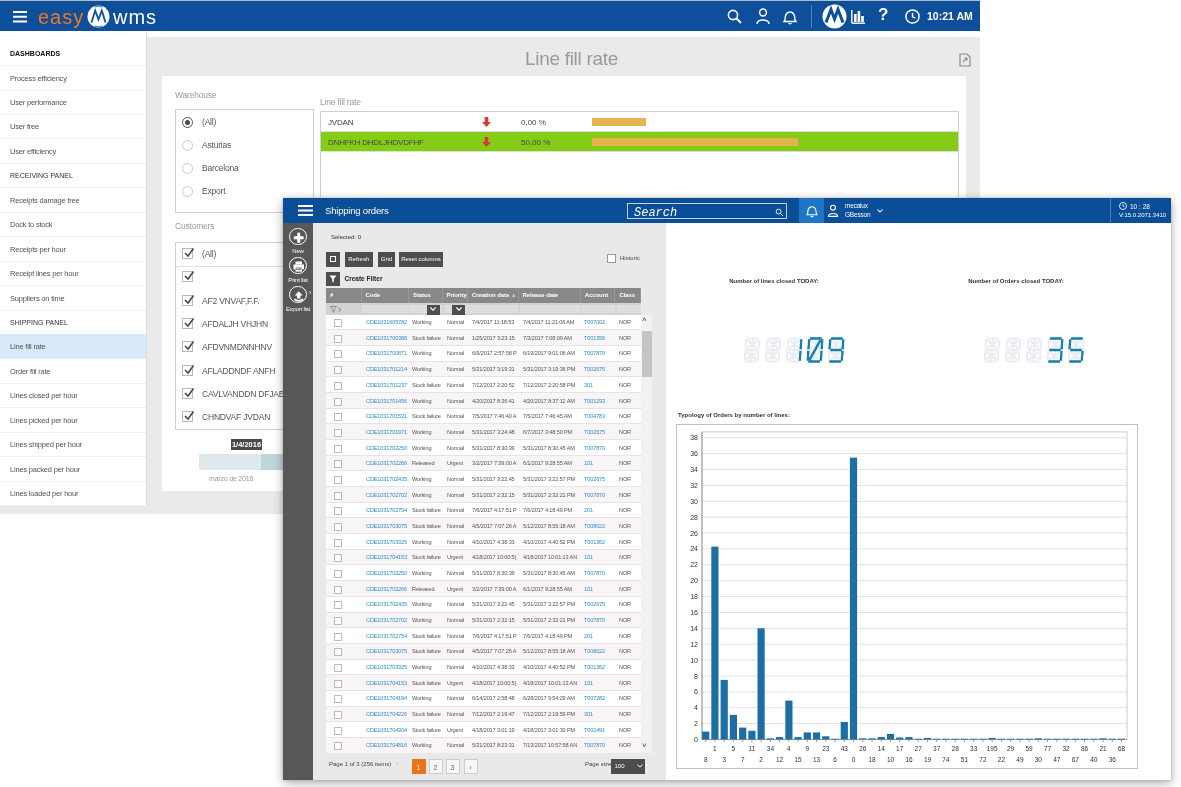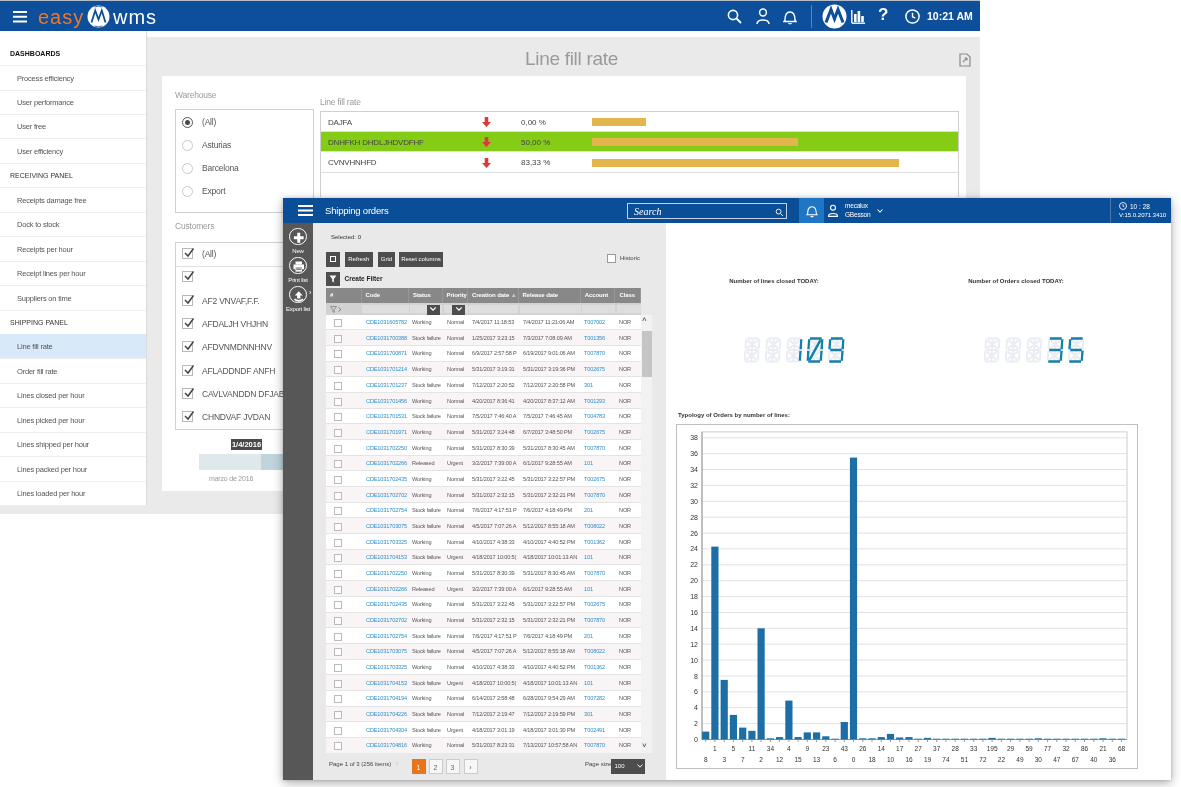--- a/index.html
+++ b/index.html
@@ -1,20 +1,20 @@
 <!DOCTYPE html>
 <html><head><meta charset="utf-8"><title>easy WMS</title><style>
 *{margin:0;padding:0;box-sizing:border-box}
 html,body{width:1181px;height:787px;overflow:hidden;background:#fff;
 font-family:"Liberation Sans",sans-serif;-webkit-font-smoothing:antialiased}
 .abs{position:absolute}
 .bgwin{position:absolute;left:0;top:0;width:980px;height:514px}
 .hdr{position:absolute;left:0;top:0;width:980px;height:31px;background:#0d4f9a;border-top:1px solid #b3bdc9}
 .side{position:absolute;left:0;top:31px;width:147px;height:474px;background:#fff;border-right:1px solid #dcdcdc}
-.sideitem{position:absolute;left:0;width:146px;height:25px;line-height:25px;padding-left:17px;
+.sideitem{position:absolute;left:0;width:146px;height:25px;line-height:25px;padding-left:10px;
 font-size:7.5px;letter-spacing:-.2px;color:#555;border-bottom:1px solid #efefef;white-space:nowrap}
 .sidehead{padding-left:10px;color:#333;font-size:7px;font-weight:400;letter-spacing:0}
 .graybg{position:absolute;left:147px;top:37px;width:833px;height:477px;background:#eaeaea}
 .graybot{position:absolute;left:0;top:505px;width:980px;height:9px;background:#eaeaea}
 .card{position:absolute;left:162px;top:76px;width:804px;height:415px;background:#fff}
 .lbl{color:#9a9a9a;font-size:8.5px;letter-spacing:-.2px}
 .box{position:absolute;border:1px solid #d0d0d0;background:#fff}
 .radio{position:absolute;width:11px;height:11px;border:1px solid #c9c9c9;border-radius:50%;background:#fff}
 .radio.sel{border-color:#555}
 .radio.sel:after{content:"";position:absolute;left:2px;top:2px;width:5px;height:5px;border-radius:50%;background:#4a4a4a}
@@ -180,54 +180,46 @@
     </div>
 <div class="itmlbl" style="left:202px;top:412.2px">CHNDVAF JVDAN</div>
 <div class="abs" style="left:231px;top:439px;width:31px;height:11px;background:#4a4a4a;color:#fff;font-size:7.5px;font-weight:bold;text-align:center;line-height:11px">1/4/2016</div>
 <div class="abs" style="left:199px;top:453.5px;width:62px;height:16.5px;background:#dfe9ec"></div>
 <div class="abs" style="left:261px;top:453.5px;width:59px;height:16.5px;background:#bfd5dc"></div>
 <div class="abs lbl" style="left:209px;top:475px;font-size:7px">marzo de 2016</div>
 <div class="abs lbl" style="left:285px;top:475px;font-size:7px">abr</div>
 <div class="abs lbl" style="left:320px;top:97px">Line fill rate</div>
 <div class="abs" style="left:320px;top:111px;width:639px;height:86px;border:1px solid #cfcfcf;border-bottom:none;background:#fff;overflow:hidden">
 <div class="lfrrow" style="top:0.0px">
-        <div class="lfrname">DAJFA</div>
+        <div class="lfrname">JVDAN</div>
         <svg class="abs" style="left:160px;top:4px" width="11" height="12" viewBox="0 0 11 12">
           <path d="M5.5,11 L1,6 H3.7 V1 H7.3 V6 H10 Z" fill="#dc3a3a"></path>
         </svg>
         <div class="lfrpct">0,00 %</div>
         <div class="lfrbar" style="left:271px;width:54px"></div>
       </div>
 <div class="lfrrow alt" style="top:20.3px">
         <div class="lfrname">DNHFKH DHDLJHDVDFHF</div>
         <svg class="abs" style="left:160px;top:4px" width="11" height="12" viewBox="0 0 11 12">
           <path d="M5.5,11 L1,6 H3.7 V1 H7.3 V6 H10 Z" fill="#dc3a3a"></path>
         </svg>
         <div class="lfrpct">50,00 %</div>
         <div class="lfrbar" style="left:271px;width:206px"></div>
       </div>
-<div class="lfrrow" style="top:40.6px">
-        <div class="lfrname">CVNVHNHFD</div>
-        <svg class="abs" style="left:160px;top:4px" width="11" height="12" viewBox="0 0 11 12">
-          <path d="M5.5,11 L1,6 H3.7 V1 H7.3 V6 H10 Z" fill="#dc3a3a"></path>
-        </svg>
-        <div class="lfrpct">83,33 %</div>
-        <div class="lfrbar" style="left:271px;width:307px"></div>
-      </div>
 <div class="lfrrow" style="top:81.2px"></div>
 </div>
 </div>
 <div class="fgwin">
 <div class="ftitle">
 <svg class="abs" style="left:15px;top:7px" width="15" height="11">
         <path d="M0,1 H15 M0,5.5 H15 M0,10 H15" stroke="#fff" stroke-width="2.2"></path>
       </svg>
 <div class="abs w" style="left:42px;top:7px;font-size:9.5px;letter-spacing:-.2px">Shipping orders</div>
 <div class="abs" style="left:344px;top:4.5px;width:160px;height:16px;border:1px solid rgba(255,255,255,.75)">
-        <div class="abs" style="left:6px;top:2.5px;font-size:10px;color:#fff;font-style:italic;font-family:Liberation Serif, serif">Search</div>
+        <div class="abs" style="left:6px;top:2.5px;font-size:12px;color:#fff;font-style:italic;font-family:Liberation Mono, monospace">Search</div>
         <svg class="abs" style="left:147px;top:4px" width="9" height="9" viewBox="0 0 10 10">
           <circle cx="4" cy="4" r="2.7" stroke="#fff" stroke-width="1" fill="none"></circle>
           <path d="M6.2,6.2 L8.8,8.8" stroke="#fff" stroke-width="1.1"></path>
         </svg>
       </div>
 <div class="abs" style="left:516px;top:0;width:25px;height:25px;background:#1e76c4">
         <svg class="abs" style="left:6.5px;top:4.5px" width="12" height="15" viewBox="0 0 14 17">
           <path d="M2,12 C2,8 2.5,4 7,4 C11.5,4 12,8 12,12 L13,13.5 L1,13.5 Z" stroke="#fff" stroke-width="1.2" fill="none"></path>
           <path d="M5.5,15 A1.8,1.8 0 0 0 8.5,15" stroke="#fff" stroke-width="1.3" fill="none"></path>
         </svg>

